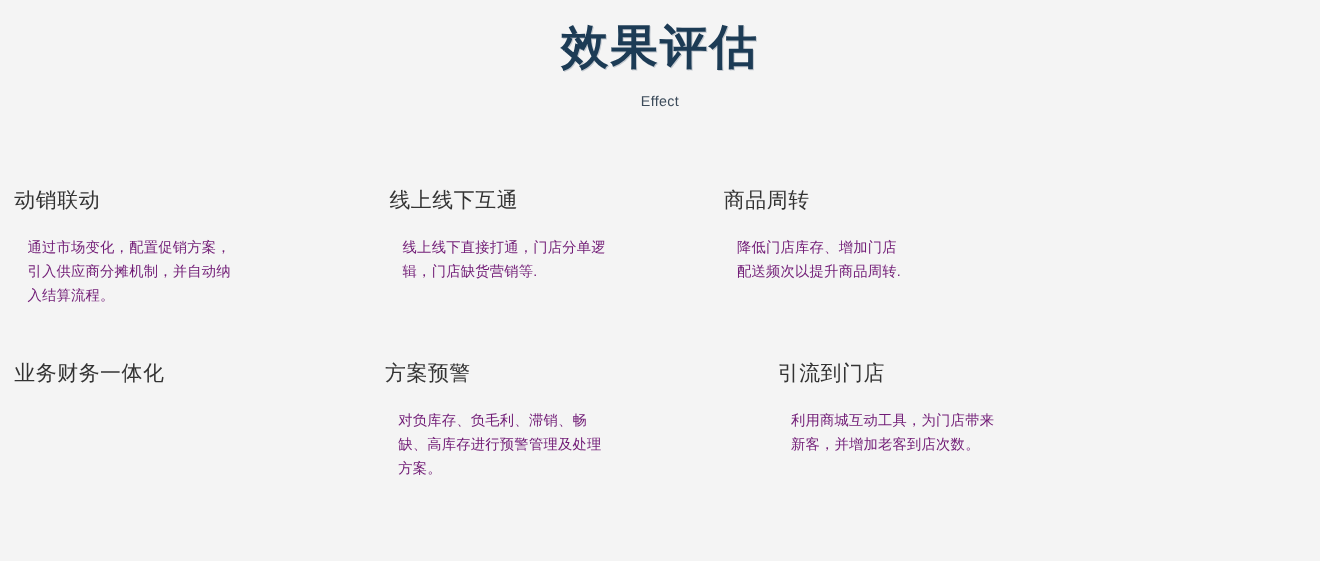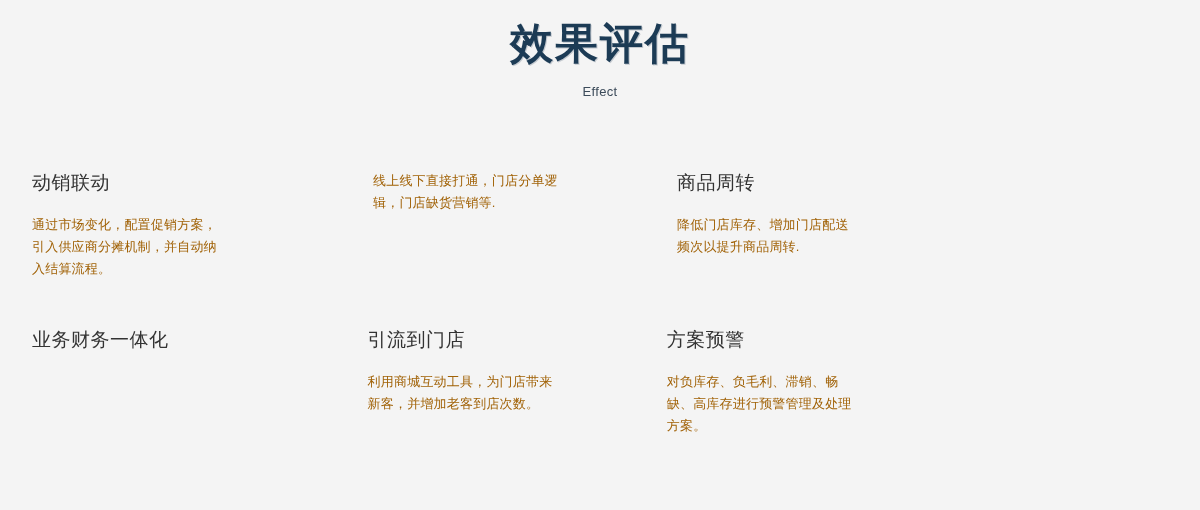--- a/index.html
+++ b/index.html
@@ -44,21 +44,20 @@
   
   .feature-grid {
     position: absolute;
     left: 0;
     top: 170px;
     width: 1200px;
   }
   .feature-row {
     display: flex;
     align-items: flex-end;
-    padding-left: 19px;
   }
   .feature-row + .feature-row {
     margin-top: 29px;
   }
   .feature-cell {
     box-sizing: border-box;
     padding-left: 13px;
     padding-right: 10px;
   }
   .feature-cell.col-1 { width: 338px; }
@@ -74,22 +73,22 @@
     line-height: 26px;
     color: #333333;
     font-weight: normal;
     margin: 0 0 18px 0;
     letter-spacing: 0.5px;
     white-space: nowrap;
   }
   .card-desc {
     font-size: 13px;
     line-height: 22px;
-    color: #a16207;
-    margin: 0;
+    color: #701a75;
+    margin: 12px;
     max-width: 196px;
     letter-spacing: 0.2px;
     word-break: break-all;
   }
   .feature-cell.col-4 .card-desc { max-width: 186px; }
 
   .feature-cell.is-empty .feature-card { min-height: 0; }
 </style>
 </head>
 <body>
@@ -103,47 +102,48 @@
 
   <div class="feature-row">
     <div class="feature-cell col-1">
       <div class="feature-card">
         <div class="card-title">动销联动</div>
         <div class="card-desc">通过市场变化，配置促销方案，引入供应商分摊机制，并自动纳入结算流程。</div>
       </div>
     </div>
     <div class="feature-cell col-3">
       <div class="feature-card">
+        <div class="card-title">线上线下互通</div>
         <div class="card-desc">线上线下直接打通，门店分单逻辑，门店缺货营销等.</div>
       </div>
     </div>
     <div class="feature-cell col-4">
       <div class="feature-card">
         <div class="card-title">商品周转</div>
         <div class="card-desc">降低门店库存、增加门店配送频次以提升商品周转.</div>
       </div>
     </div>
   </div>
 
   <div class="feature-row">
     <div class="feature-cell col-1">
       <div class="feature-card">
         <div class="card-title">业务财务一体化</div>
       </div>
     </div>
+    <div class="feature-cell col-2">
+      <div class="feature-card">
+        <div class="card-title">方案预警</div>
+        <div class="card-desc">对负库存、负毛利、滞销、畅缺、高库存进行预警管理及处理方案。</div>
+      </div>
+    </div>
     <div class="feature-cell col-3">
       <div class="feature-card">
         <div class="card-title">引流到门店</div>
         <div class="card-desc">利用商城互动工具，为门店带来新客，并增加老客到店次数。</div>
-      </div>
-    </div>
-    <div class="feature-cell col-2">
-      <div class="feature-card">
-        <div class="card-title">方案预警</div>
-        <div class="card-desc">对负库存、负毛利、滞销、畅缺、高库存进行预警管理及处理方案。</div>
       </div>
     </div>
     <div class="feature-cell col-4 is-empty">
       <div class="feature-card">
         <div class="card-title"></div>
         <div class="card-desc"></div>
       </div>
     </div>
   </div>
 

